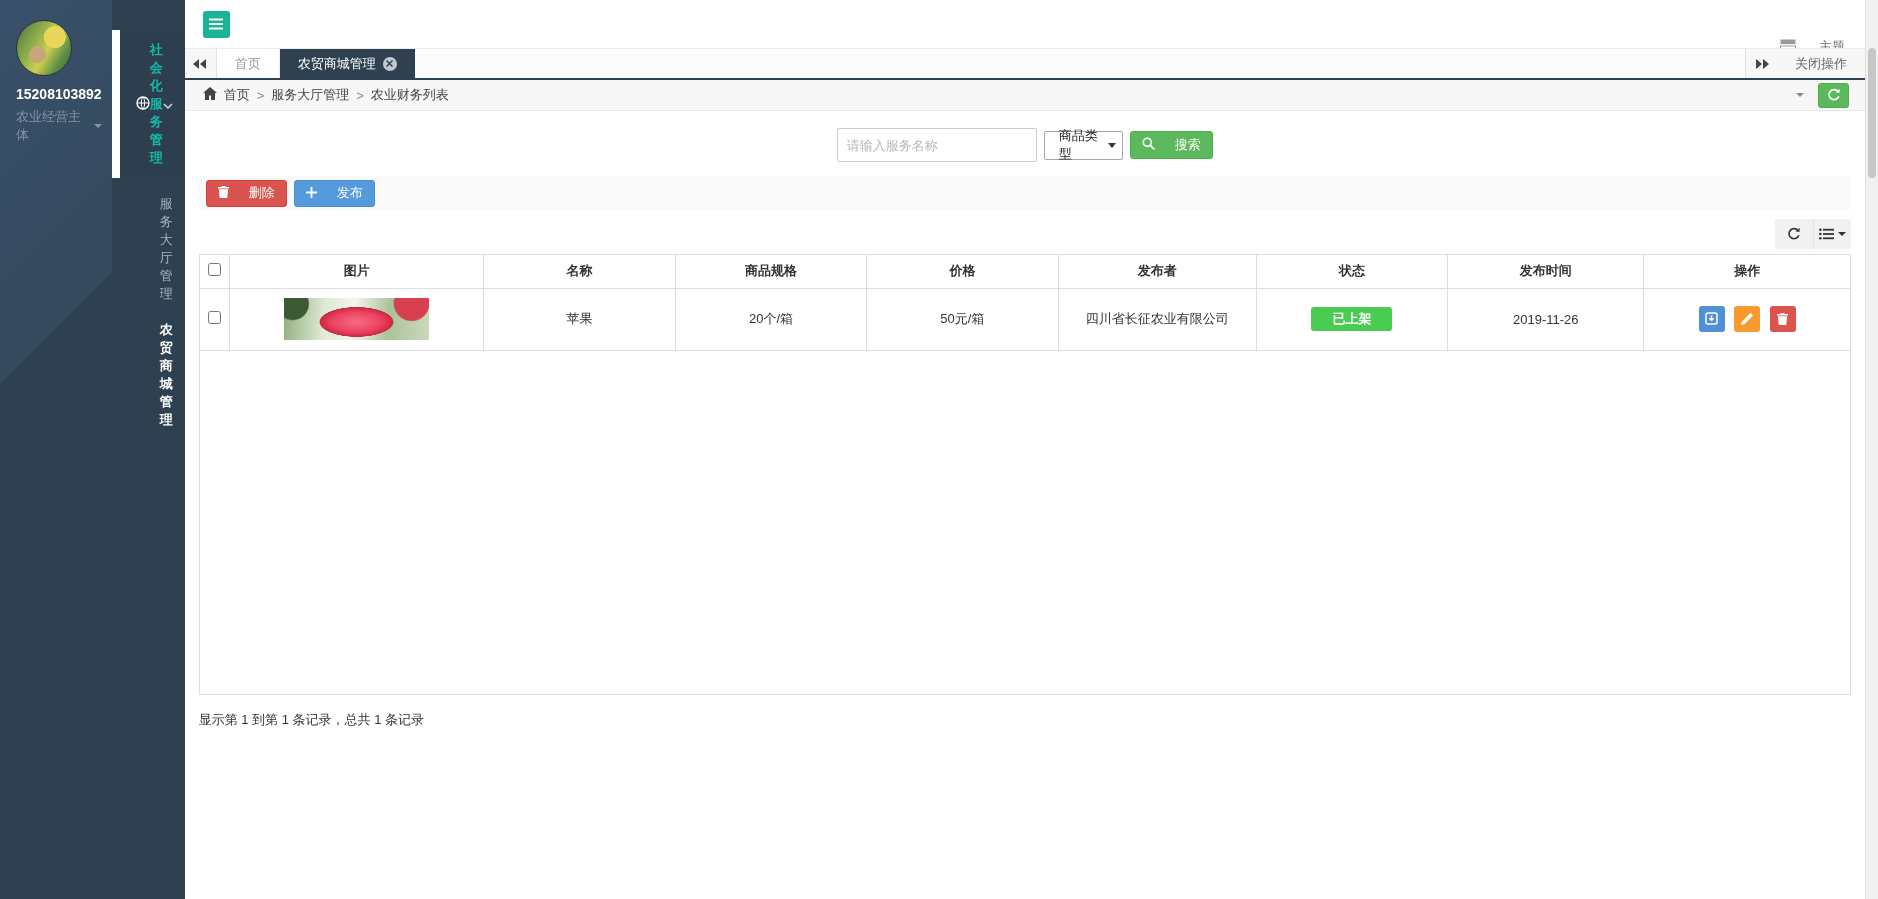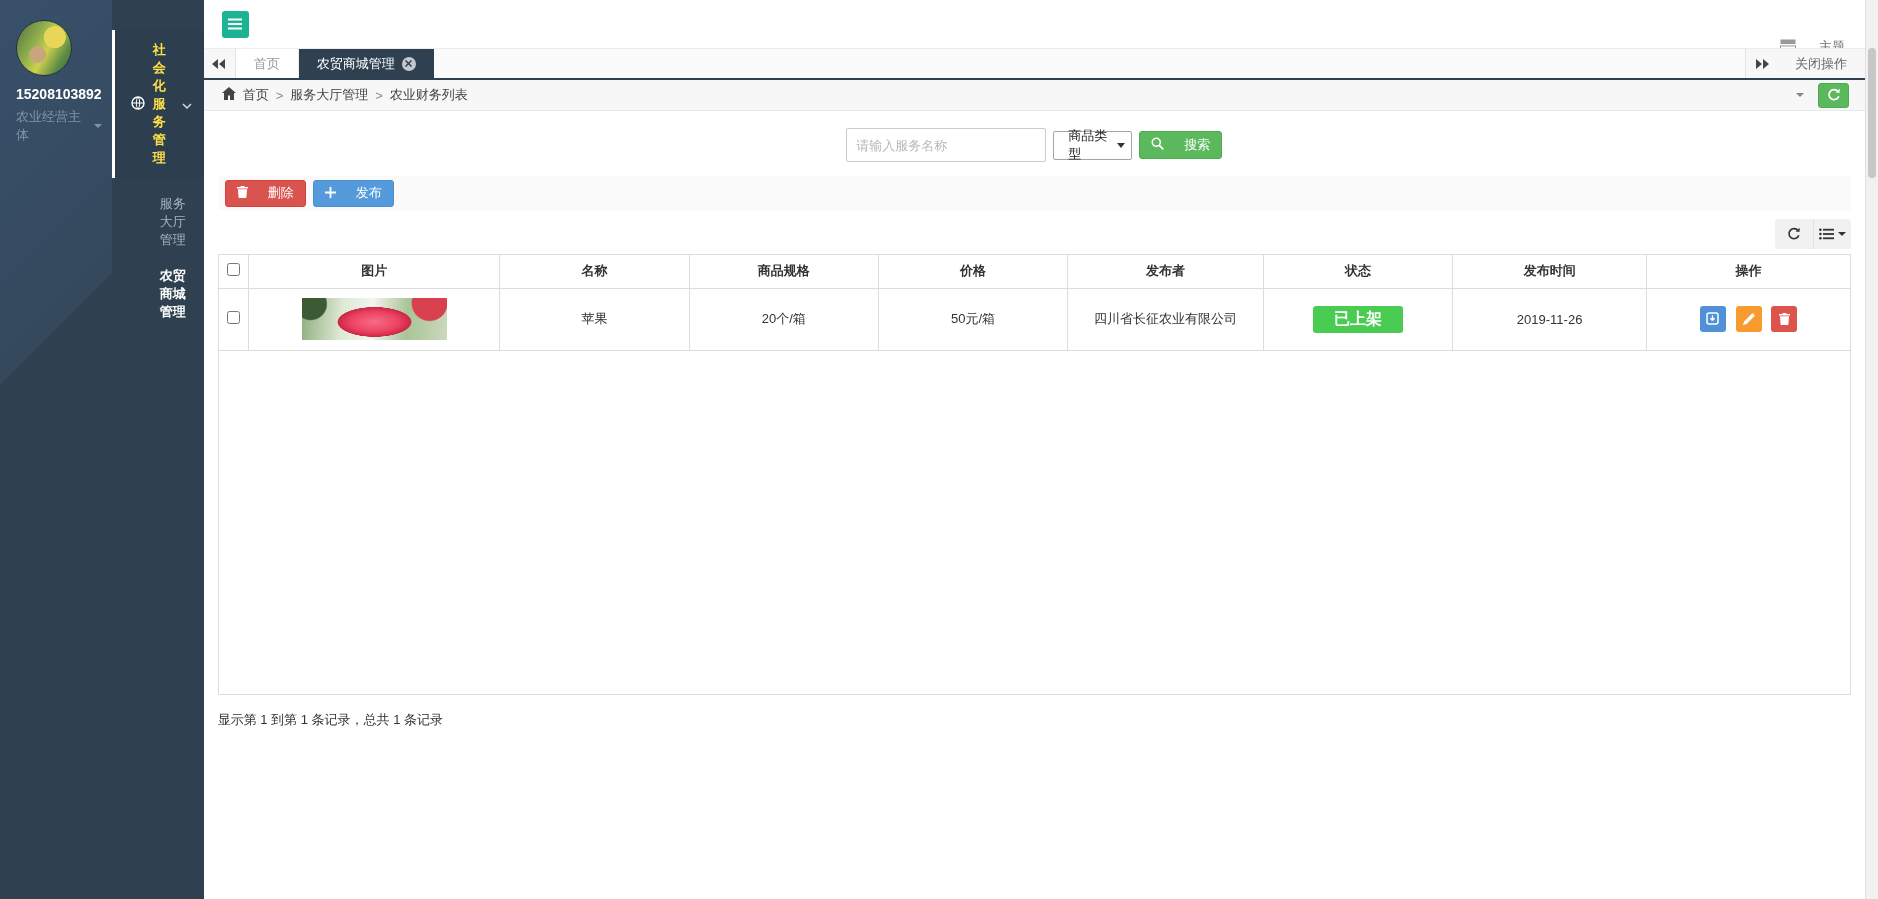--- a/index.html
+++ b/index.html
@@ -21,23 +21,23 @@
       radial-gradient(circle at 38% 62%, #c9a57b 0 17%, rgba(0,0,0,0) 18%),
       radial-gradient(circle at 70% 30%, #e8d659 0 20%, rgba(0,0,0,0) 21%),
       linear-gradient(120deg, #55713d, #8faf4e 35%, #cfd04e 55%, #5d8f46 78%, #3f5e33);
     border:1px solid #27343f;
   }
   .phone { color:#fff; font-weight:bold; font-size:14px; margin-top:10px; }
   .role  { color:#8095a8; font-size:13px; margin-top:6px; display:flex; align-items:center; gap:5px; }
   .caret-down-sm { width:0; height:0; border-left:4px solid transparent; border-right:4px solid transparent; border-top:4px solid #8095a8; display:inline-block; }
   .nav { margin-top:30px; }
   .nav-item {
-    display:flex; align-items:center; gap:8px;
-    padding:11px 12px 11px 16px; border-left:3px solid #ffffff;
-    background:#2d3e4e; color:#fde047; font-weight:bold; font-size:13px; cursor:pointer;
+    display:flex; align-items:center; gap:0;
+    padding:11px 12px 11px 16px; border-left:8px solid #ffffff;
+    background:#2d3e4e; color:#14b8a6; font-weight:bold; font-size:13px; cursor:pointer;
   }
   .nav-item .spacer { flex:1; }
   .nav-sub { list-style:none; padding-top:8px; }
   .nav-sub li { padding:9px 10px 9px 48px; font-size:13px; color:#a7b1c2; cursor:pointer; }
   .nav-sub li.active { color:#fff; font-weight:bold; }
 
   
   .main { flex:1 1 auto; display:flex; flex-direction:column; min-width:0; background:#fff; }
   .topbar { height:48px; display:flex; align-items:center; padding:0 20px 0 18px; background:#fff; }
   .hamburger-btn { width:27px; height:27px; border-radius:3px; background:#1ab394; display:flex; align-items:center; justify-content:center; margin-right:9px; cursor:pointer; }
@@ -88,21 +88,21 @@
   th { height:33px; font-weight:bold; color:#333; background:#fff; }
   td { height:62px; color:#333; }
   .product-img {
     width:145px; height:42px; margin:0 auto;
     background:
       radial-gradient(circle at 88% 12%, #d8404f 0 13%, rgba(0,0,0,0) 14%),
       radial-gradient(circle at 6% 14%, #3c5a33 0 11%, rgba(0,0,0,0) 12%),
       radial-gradient(ellipse 33% 46% at 50% 57%, #f76b85 0%, #ec4260 52%, #cb2846 76%, rgba(0,0,0,0) 78%),
       linear-gradient(95deg, #8fae7e, #dfe9d4 28%, #f2f5ee 48%, #a9c497 72%, #cdd8bd);
   }
-  .badge-on { display:inline-block; background:#4acb52; color:#fff; font-size:16px; font-weight:bold; padding:3px 21px; border-radius:3px; }
+  .badge-on { display:inline-block; background:#4acb52; color:#fff; font-size:13px; font-weight:bold; padding:3px 21px; border-radius:3px; }
   .action-btn { width:26px; height:26px; border-radius:3px; display:inline-flex; align-items:center; justify-content:center; margin:0 3px; cursor:pointer; border:none; }
   .a-blue   { background:#5191d8; }
   .a-orange { background:#f79b30; }
   .a-red    { background:#dd544d; }
   input[type="checkbox"] { width:13px; height:13px; cursor:pointer; }
 
   .pagination { margin-top:16px; color:#333; font-size:13px; }
 
   
   .scrollbar { flex:0 0 13px; background:#f1f1f1; border-left:1px solid #e0e0e0; position:relative; }

